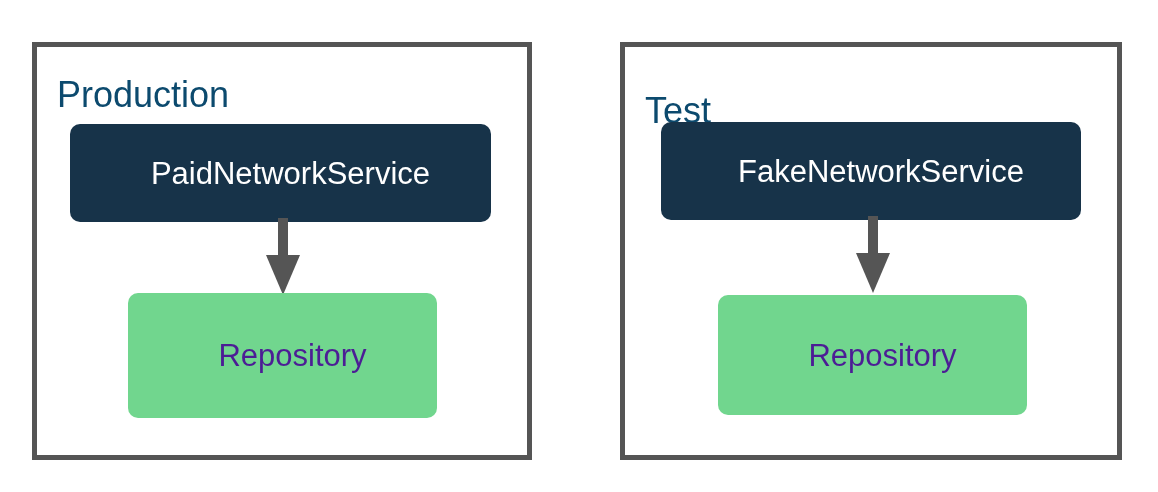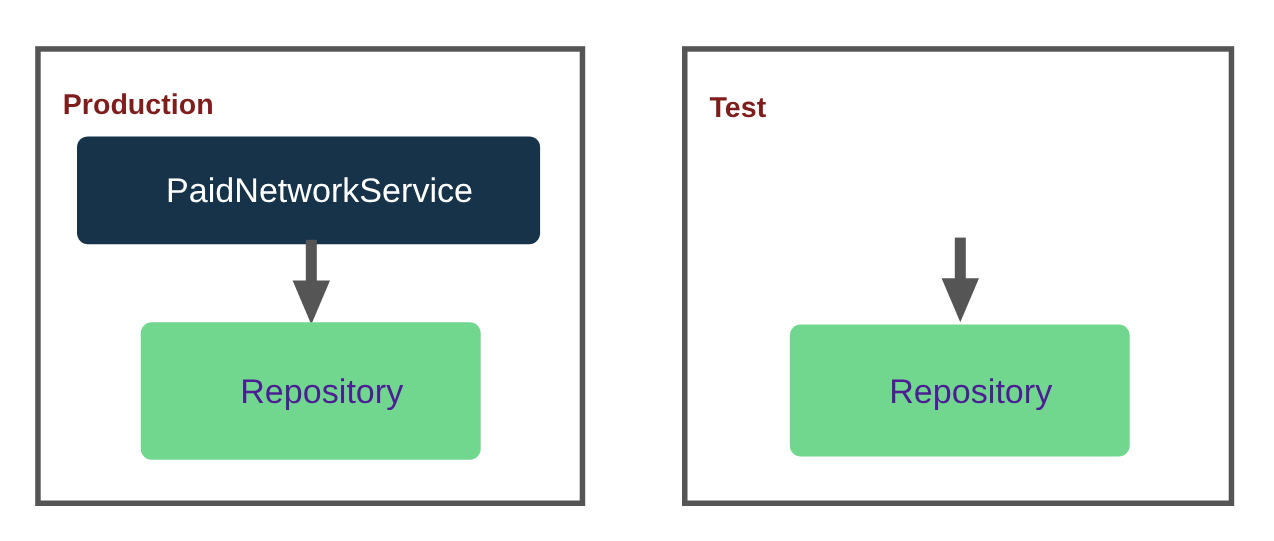--- a/index.html
+++ b/index.html
@@ -35,34 +35,33 @@
   .panel-test {
     left: 620px;
     top: 42px;
     width: 502px;
     height: 418px;
   }
 
   
   .panel-label {
     position: absolute;
-    font-size: 26px;
+    font-size: 36px;
     line-height: 30px;
-    color: #7f1d1d;
+    color: #0c4a6e;
     white-space: nowrap;
     letter-spacing: 0px;
-    font-weight: bold;
   }
   .label-production {
     left: 57px;
     top: 80px;
   }
   .label-test {
     left: 645px;
-    top: 82px;
+    top: 96px;
   }
 
   
   .node {
     position: absolute;
     box-sizing: border-box;
     display: flex;
     align-items: center;
     justify-content: center;
     border-radius: 10px;
@@ -145,20 +144,23 @@
   </svg>
 
   <div class="node node-repository repo-production">
     <span>Repository</span>
   </div>
 
   <div class="panel panel-test"></div>
 
   <div class="panel-label label-test">Test</div>
 
+  <div class="node node-service service-test">
+    <span>FakeNetworkService</span>
+  </div>
 
   <svg class="arrow arrow-test" viewBox="0 0 44 78">
     <rect x="17" y="0" width="10" height="40" fill="#555555"></rect>
     <polygon points="5,37 39,37 22,77" fill="#555555"></polygon>
   </svg>
 
   <div class="node node-repository repo-test">
     <span>Repository</span>
   </div>
 

